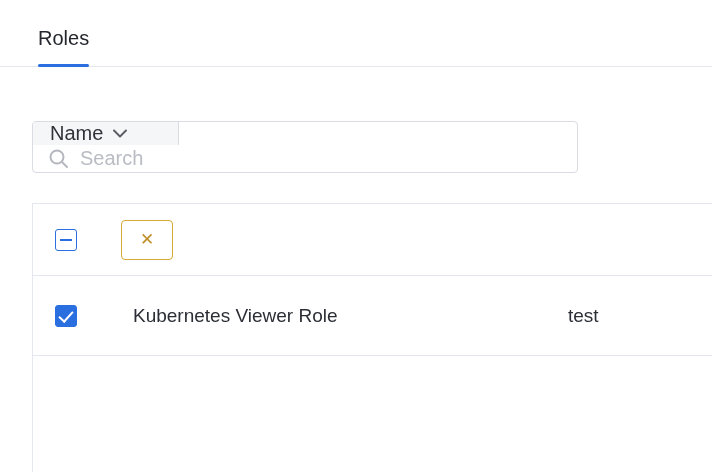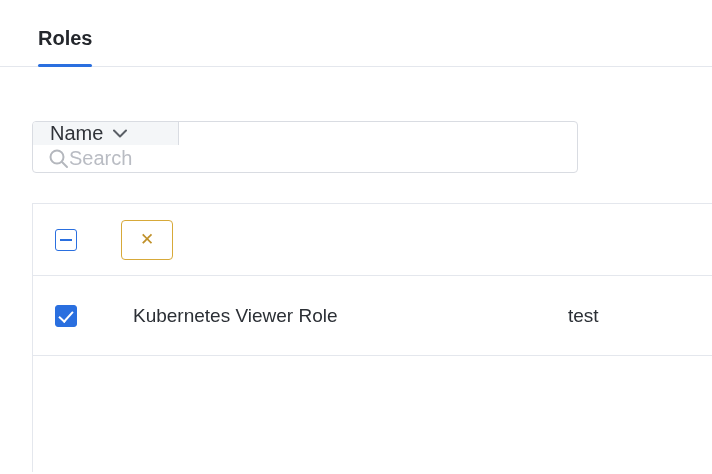--- a/index.html
+++ b/index.html
@@ -1,30 +1,30 @@
 <!DOCTYPE html>
 <html><head>
 <meta charset="utf-8">
 <style>
   * { margin:0; padding:0; box-sizing:border-box; }
   body { background:#fff; font-family:"Liberation Sans", sans-serif; }
   .page { position:relative; width:712px; height:474px; background:#fff; overflow:hidden; }
 
   
   .tabs { display:flex; gap:46px; padding:27px 0 0 38px; border-bottom:1px solid #e4e7ed; }
-  .tab { position:relative; font-size:20px; color:#3b4047; padding-bottom:16px; cursor:pointer;font-weight:bold; }
+  .tab { position:relative; font-size:20px; color:#3b4047; padding-bottom:16px; cursor:pointer; }
   .tab.active { color:#24272c; }
   .tab.active .tab-underline { position:absolute; left:0; right:0; bottom:-1px; height:3px; background:#2a6fdf; border-radius:2px; }
 
   
   .filter-bar { display:flex; margin:54px 0 0 32px; width:546px; height:52px; border:1px solid #d9dce2; border-radius:4px; overflow:hidden; background:#fff;flex-direction:column; }
   .filter-field { display:flex; align-items:center; gap:10px; width:146px; padding-left:17px; background:#f4f6f8; border-right:1px solid #d9dce2; cursor:pointer; flex-shrink:0; }
   .filter-field-label { font-size:20px; color:#303339; }
   .chev { width:14px; height:9px; }
-  .search-seg { display:flex; align-items:center; flex:1; padding:0 12px 0 15px;justify-content:flex-end; }
+  .search-seg { display:flex; align-items:center; gap:11px; flex:1; padding:0 12px 0 15px;justify-content:flex-end; }
   .search-icon-svg { width:21px; height:21px; flex-shrink:0; }
   .search-input { flex:1; border:none; outline:none; background:transparent; font-size:20px; color:#303339; font-family:"Liberation Sans", sans-serif; }
   .search-input::placeholder { color:#b9bcc3; }
 
   
   .table { margin:30px 0 0 32px; width:680px; height:269px; border-top:1px solid #e4e7ed; border-left:1px solid #e4e7ed; }
   .trow { display:flex; align-items:center; border-bottom:1px solid #e4e7ed; }
   .trow.header { height:72px; padding-left:22px; }
   .trow.r1 { height:72px; }
   .trow.r2 { height:80px; }

